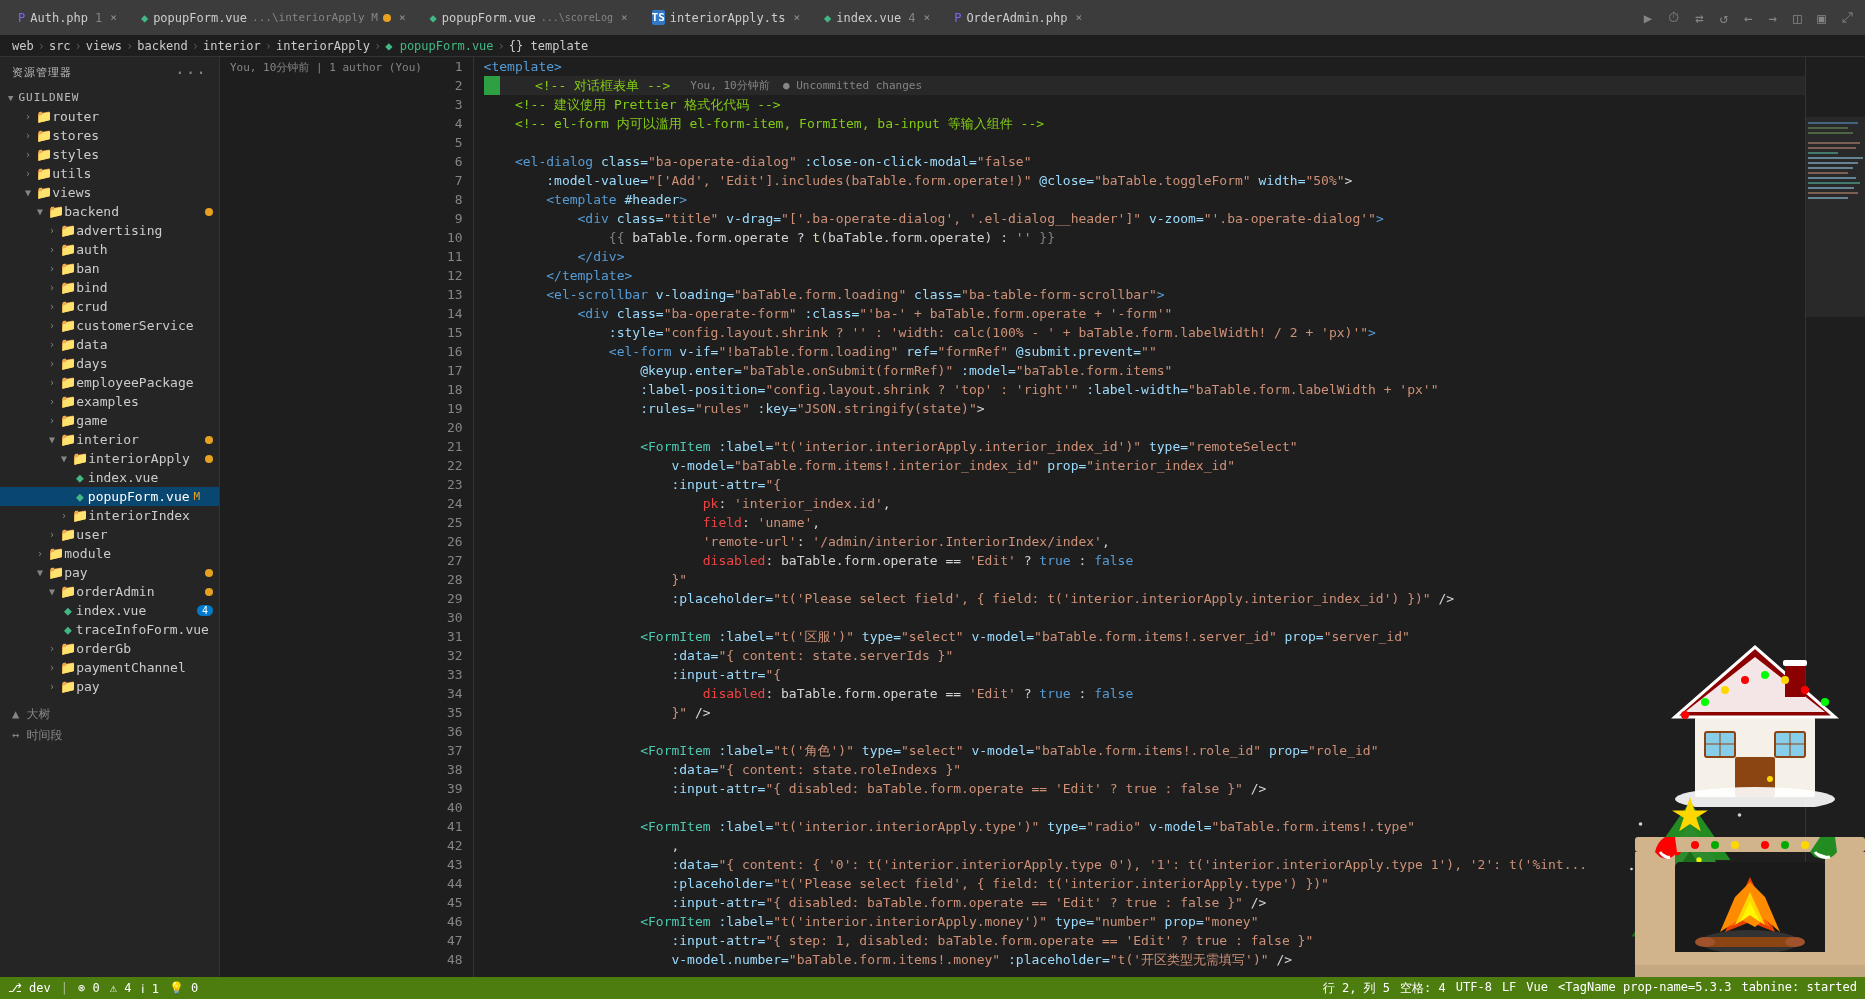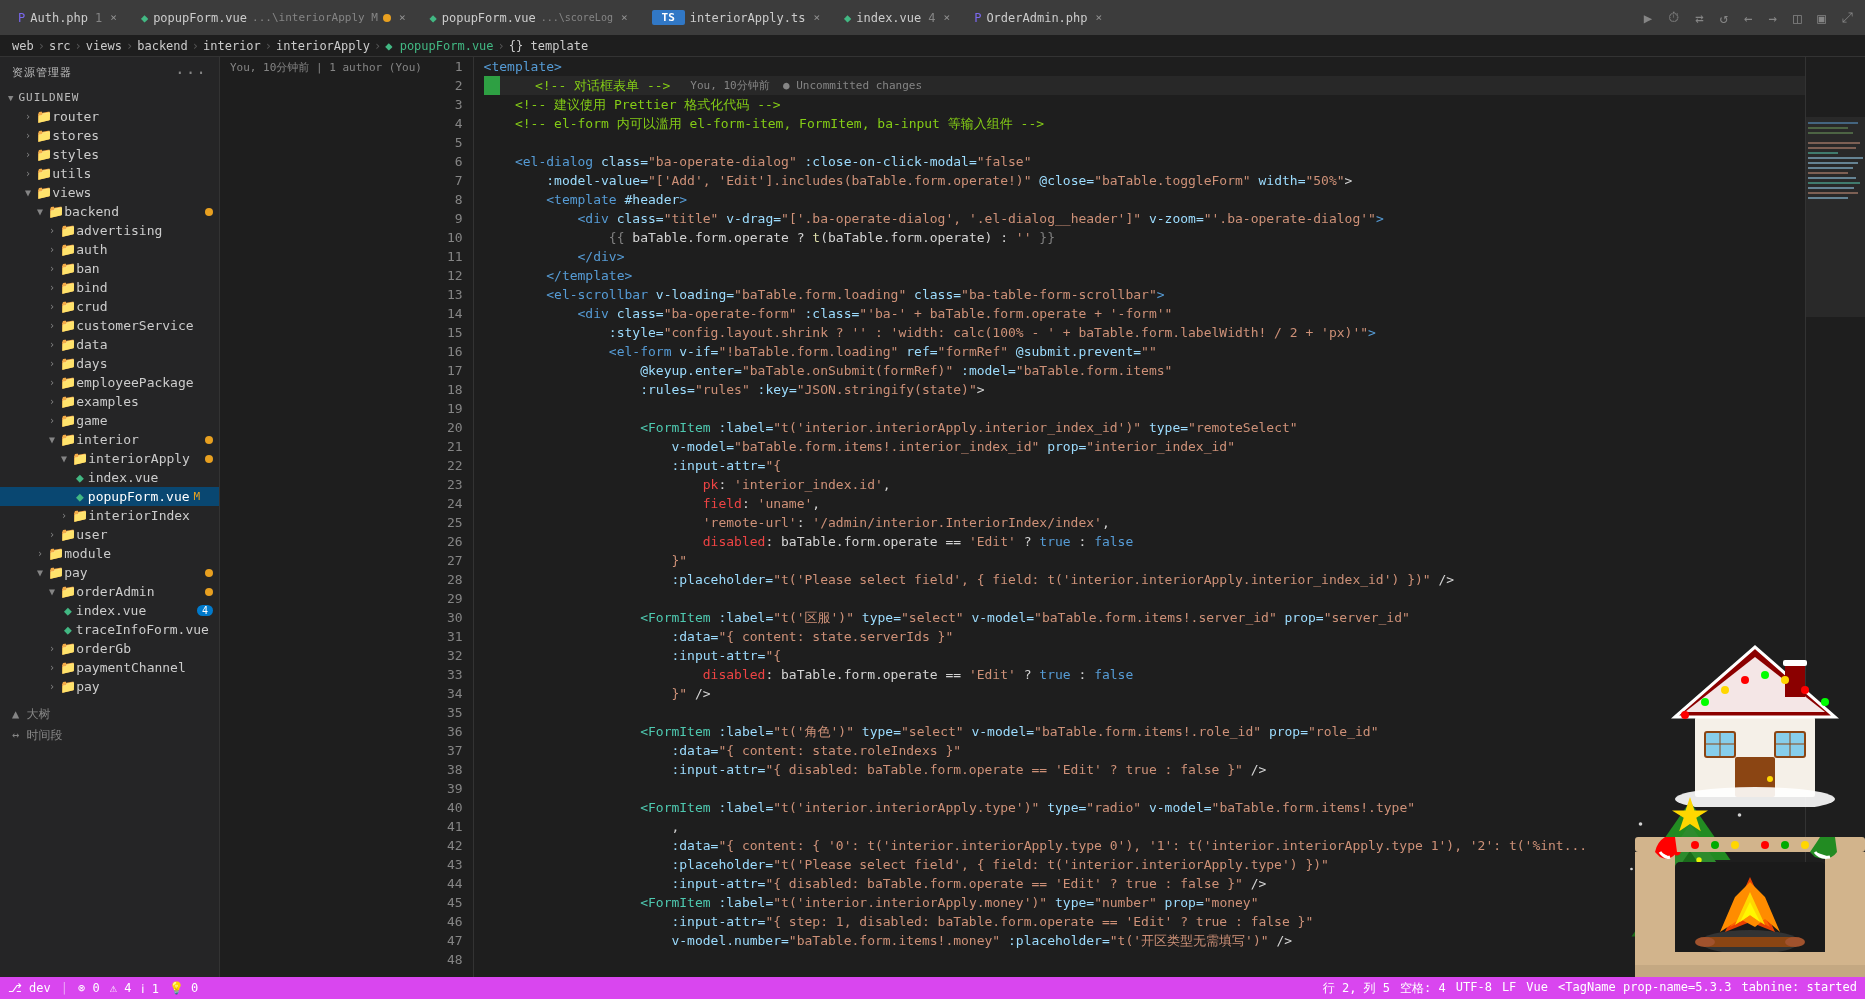--- a/index.html
+++ b/index.html
@@ -214,21 +214,21 @@
       width: 60px;
       background: #1e1e1e;
       flex-shrink: 0;
       border-left: 1px solid #333;
       overflow: hidden;
     }
 
     
     .status-bar {
       height: 22px;
-      background: #d946ef;
+      background: #4d7c0f;
       display: flex;
       align-items: center;
       padding: 0 8px;
       font-size: 12px;
       color: #fff;
       flex-shrink: 0;
       gap: 10px;
     }
     .status-bar .sep { color: rgba(255,255,255,0.5); }
     .status-right { margin-left: auto; display: flex; gap: 10px; }
@@ -282,21 +282,21 @@
     <span class="dot"></span>
     <span class="close-x">×</span>
   </div>
   <div class="tab">
     <span style="color:#42b883">◆</span>
     <span>popupForm.vue</span>
     <span style="color:#858585;font-size:10px">...\scoreLog</span>
     <span class="close-x">×</span>
   </div>
   <div class="tab">
-    <span style="color:#3178c6;font-size:11px;font-weight:bold;background:#3178c6;color:white;padding:1px 10px;border-radius:2px">TS</span>
+    <span style="color:#3178c6;font-size:11px;font-weight:bold;background:#3178c6;color:white;padding:1px 0;border-radius:2px">TS</span>
     <span>interiorApply.ts</span>
     <span class="close-x">×</span>
   </div>
   <div class="tab">
     <span style="color:#42b883">◆</span>
     <span>index.vue</span>
     <span style="color:#858585;margin-left:2px">4</span>
     <span class="close-x">×</span>
   </div>
   <div class="tab">
@@ -614,20 +614,23 @@
         <div class="code-line">
           <span>                </span><span class="attr">:style=</span><span class="str">"config.layout.shrink ? '' : 'width: calc(100% - ' + baTable.form.labelWidth! / 2 + 'px)'"</span><span class="kw">&gt;</span>
         </div>
         <div class="code-line">
           <span>                </span><span class="kw">&lt;el-form</span><span class="attr"> v-if=</span><span class="str">"!baTable.form.loading"</span><span class="attr"> ref=</span><span class="str">"formRef"</span><span class="attr"> @submit.prevent=</span><span class="str">""</span>
         </div>
         <div class="code-line">
           <span>                    </span><span class="attr">@keyup.enter=</span><span class="str">"baTable.onSubmit(formRef)"</span><span class="attr"> :model=</span><span class="str">"baTable.form.items"</span>
         </div>
         <div class="code-line">
+          <span>                    </span><span class="attr">:label-position=</span><span class="str">"config.layout.shrink ? 'top' : 'right'"</span><span class="attr"> :label-width=</span><span class="str">"baTable.form.labelWidth + 'px'"</span>
+        </div>
+        <div class="code-line">
           <span>                    </span><span class="attr">:rules=</span><span class="str">"rules"</span><span class="attr"> :key=</span><span class="str">"JSON.stringify(state)"</span><span>&gt;</span>
         </div>
         <div class="code-line"> </div>
         <div class="code-line">
           <span>                    </span><span class="teal">&lt;FormItem</span><span class="attr"> :label=</span><span class="str">"t('interior.interiorApply.interior_index_id')"</span><span class="attr"> type=</span><span class="str">"remoteSelect"</span>
         </div>
         <div class="code-line">
           <span>                        </span><span class="attr">v-model=</span><span class="str">"baTable.form.items!.interior_index_id"</span><span class="attr"> prop=</span><span class="str">"interior_index_id"</span>
         </div>
         <div class="code-line">

